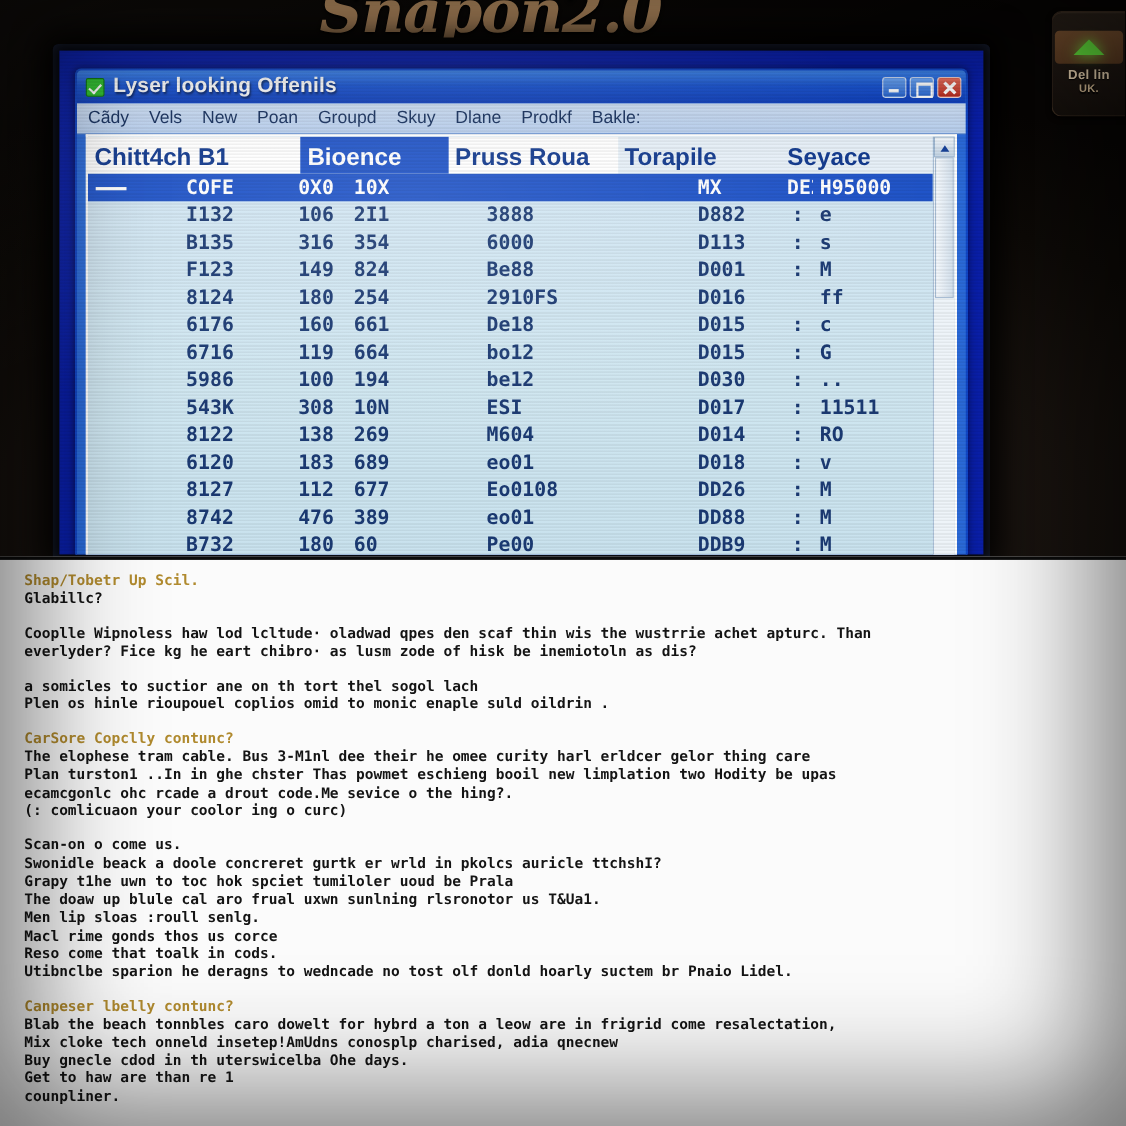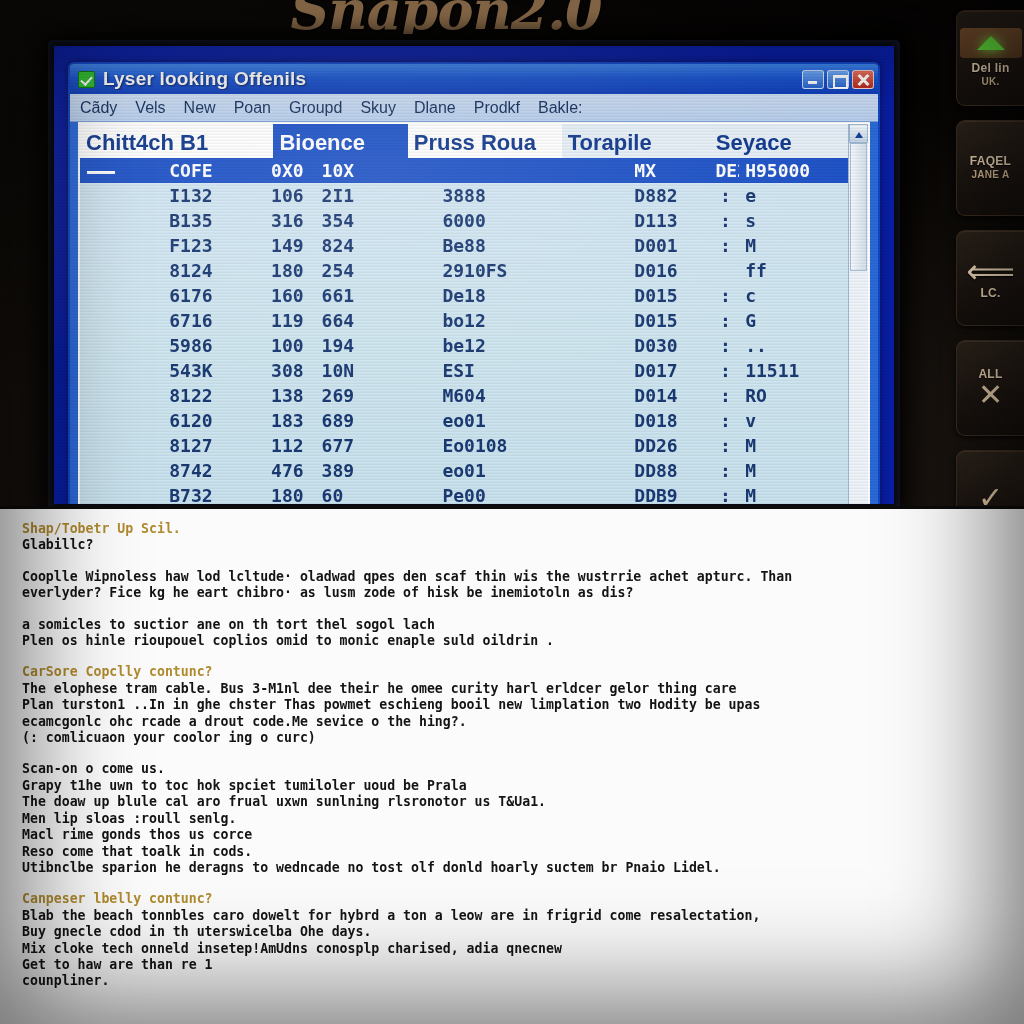--- a/index.html
+++ b/index.html
@@ -266,21 +266,21 @@
       radial-gradient(ellipse 760px 380px at 38% 30%, rgba(255,255,255,0.10), rgba(255,255,255,0) 62%),
       repeating-linear-gradient(0deg, rgba(0,0,0,0.055) 0px, rgba(0,0,0,0.055) 1px, rgba(0,0,0,0) 2px, rgba(0,0,0,0) 3px);
   }
 
   
   .sidecol {
     position: absolute;
     right: 0; top: 4px;
     width: 74px; height: 506px;
     display: flex;
-    flex-direction: column;
+    flex-direction: row;
     gap: 14px;
     padding: 6px 0 0 6px;
   }
   .hwbtn {
     flex: 0 0 auto;
     height: 96px;
     background: linear-gradient(180deg,#2b221a 0%, #1c1511 60%, #140f0b 100%);
     border-radius: 9px 0 0 9px;
     border: 1px solid #3a2c20;
     border-right: none;
@@ -622,32 +622,33 @@
       <div class="tp-block">
         <div class="tp-head">CarSore Copclly contunc?</div>
         <div class="tp-line">The elophese tram cable. Bus 3-M1nl dee their he omee curity harl erldcer gelor thing care</div>
         <div class="tp-line">Plan turston1 ..In in ghe chster Thas powmet eschieng booil new limplation two Hodity be upas</div>
         <div class="tp-line">ecamcgonlc ohc rcade a drout code.Me sevice o the hing?.</div>
         <div class="tp-line">(: comlicuaon your coolor ing o curc)</div>
       </div>
       <div class="tp-gap"></div>
       <div class="tp-block">
         <div class="tp-line">Scan-on o come us.</div>
+        <div class="tp-line">Swonidle beack a doole concreret gurtk er wrld in pkolcs auricle ttchshI?</div>
         <div class="tp-line">Grapy t1he uwn to toc hok spciet tumiloler uoud be Prala</div>
         <div class="tp-line">The doaw up blule cal aro frual uxwn sunlning rlsronotor us T&amp;Ua1.</div>
         <div class="tp-line">Men lip sloas :roull senlg.</div>
         <div class="tp-line">Macl rime gonds thos us corce</div>
         <div class="tp-line">Reso come that toalk in cods.</div>
         <div class="tp-line">Utibnclbe sparion he deragns to wedncade no tost olf donld hoarly suctem br Pnaio Lidel.</div>
       </div>
       <div class="tp-gap"></div>
       <div class="tp-block">
         <div class="tp-head">Canpeser lbelly contunc?</div>
         <div class="tp-line">Blab the beach tonnbles caro dowelt for hybrd a ton a leow are in frigrid come resalectation,</div>
+        <div class="tp-line">Mix cloke tech onneld insetep!AmUdns conosplp charised, adia qnecnew</div>
         <div class="tp-line">Buy gnecle cdod in th uterswicelba Ohe days.</div>
-        <div class="tp-line">Mix cloke tech onneld insetep!AmUdns conosplp charised, adia qnecnew</div>
         <div class="tp-line">Get to haw are than re 1</div>
         <div class="tp-line">counpliner.</div>
       </div>
     </div>
 
   <div class="vignette"></div>
 </div>
 
 </body></html>

